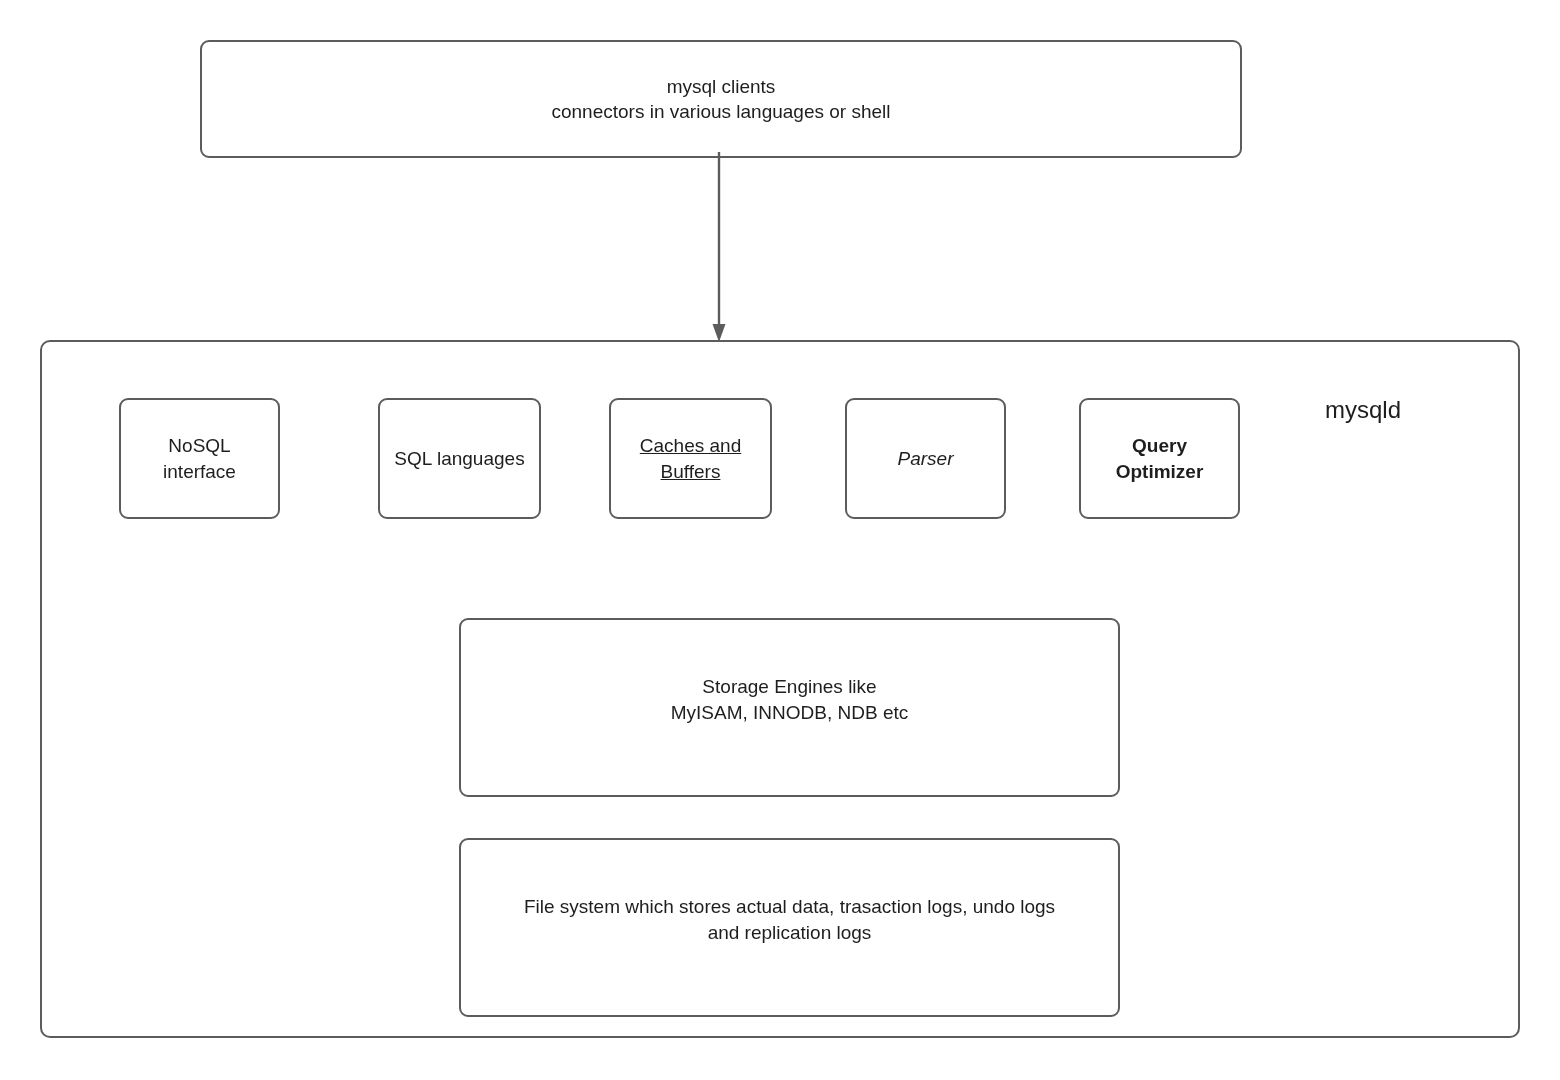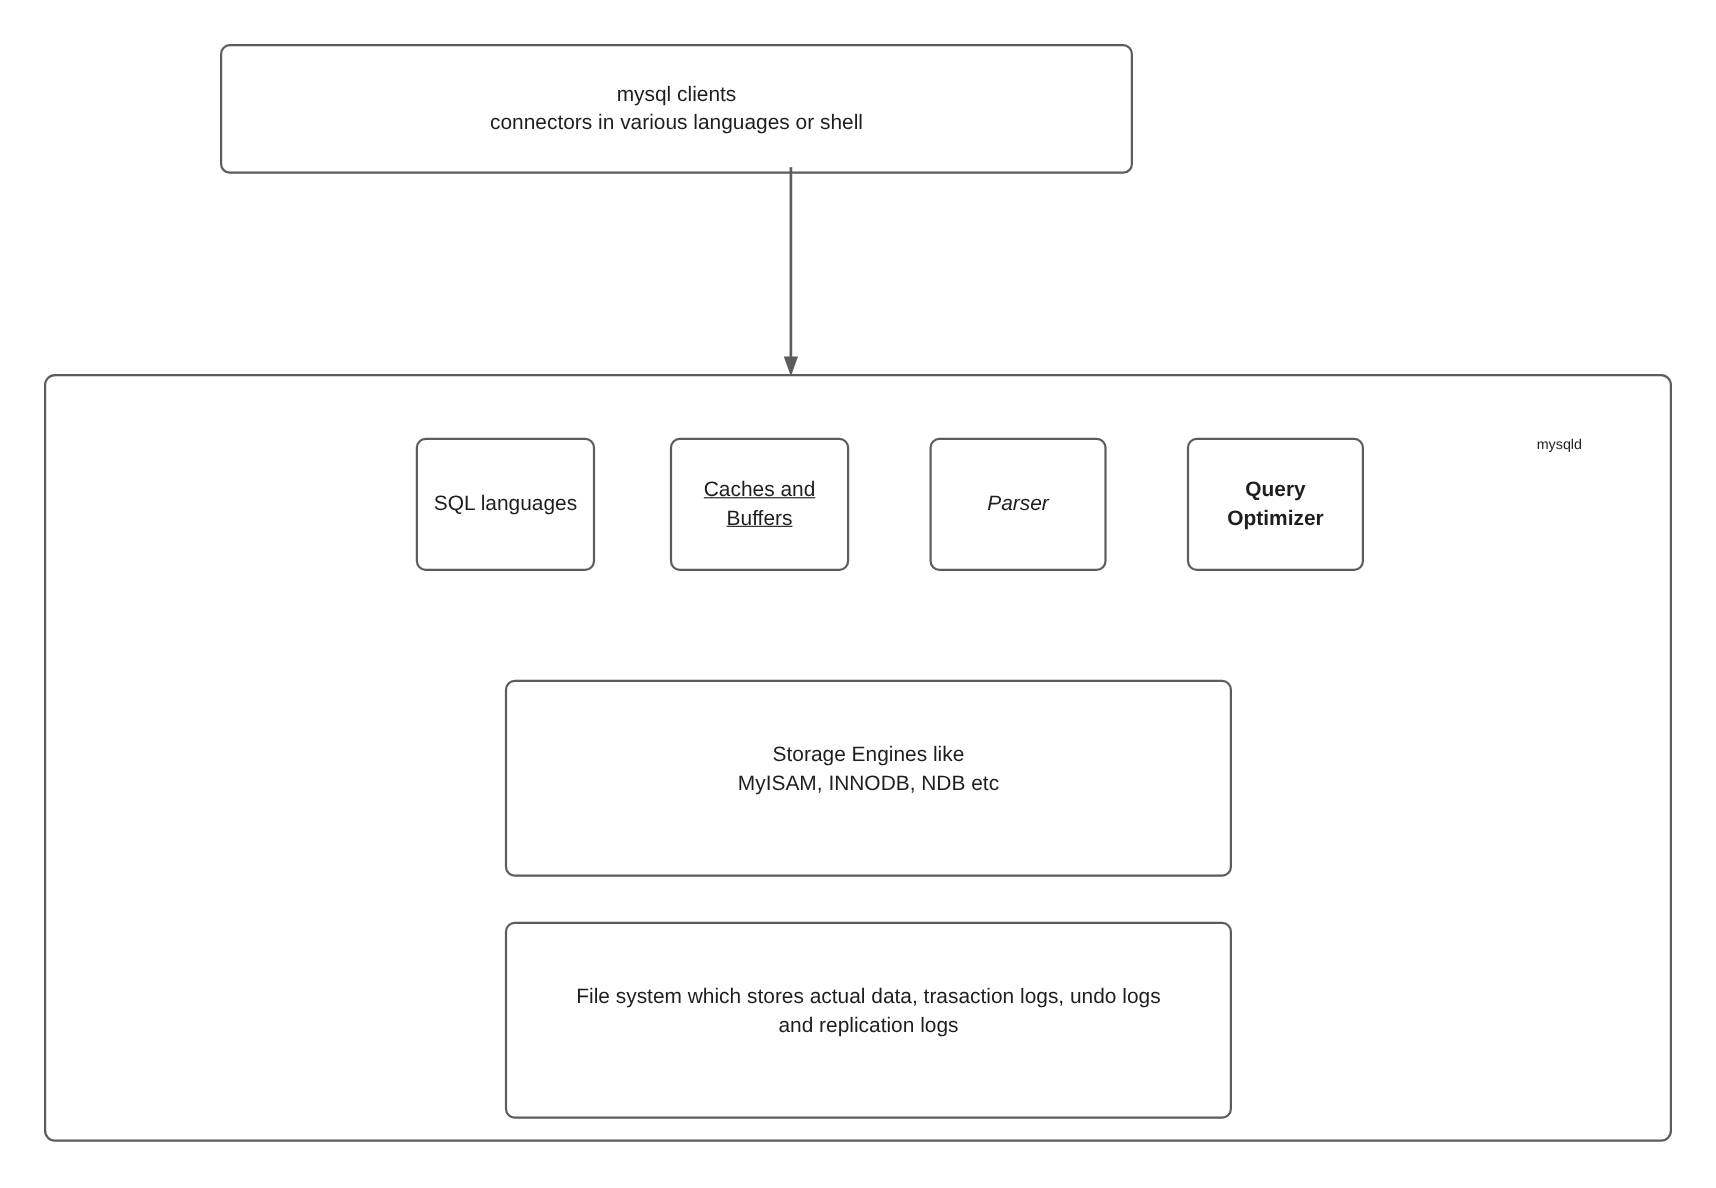--- a/index.html
+++ b/index.html
@@ -34,40 +34,40 @@
     display: block;
     width: 100%;
     white-space: pre-line;
     text-align: center;
   }
 
   
   #clients-box {
     left: 200px;
     top: 40px;
-    width: 830px;
+    width: 1042px;
     height: 118px;
     font-size: 19px;
   }
 
   
   #mysqld-container {
     left: 40px;
     top: 340px;
     width: 1480px;
     height: 698px;
     border-radius: 10px;
     display: block;
   }
 
   #mysqld-label {
     position: absolute;
-    left: 1397px;
+    left: 1325px;
     top: 396px;
-    font-size: 13px;
+    font-size: 24px;
     color: #1e1e1e;
     white-space: nowrap;
   }
 
   .comp {
     font-size: 19px;
     top: 398px;
     height: 121px;
   }
   #comp-nosql      { left: 119px; width: 161px; }
@@ -116,20 +116,24 @@
 
   <svg id="connector" viewBox="0 0 40 192" width="40" height="192">
     <line x1="19" y1="0" x2="19" y2="174" stroke="#5c5c5c" stroke-width="2.4"></line>
     <polygon points="19,190 12.5,172 25.5,172" fill="#5c5c5c"></polygon>
   </svg>
 
   <div class="node" id="mysqld-container"></div>
 
   <div id="mysqld-label">mysqld</div>
 
+  <div class="node comp" id="comp-nosql">
+    <span class="node-text">NoSQL
+interface</span>
+  </div>
 
   <div class="node comp" id="comp-sql">
     <span class="node-text">SQL languages</span>
   </div>
 
   <div class="node comp" id="comp-caches">
     <span class="node-text">Caches and
 Buffers</span>
   </div>
 

